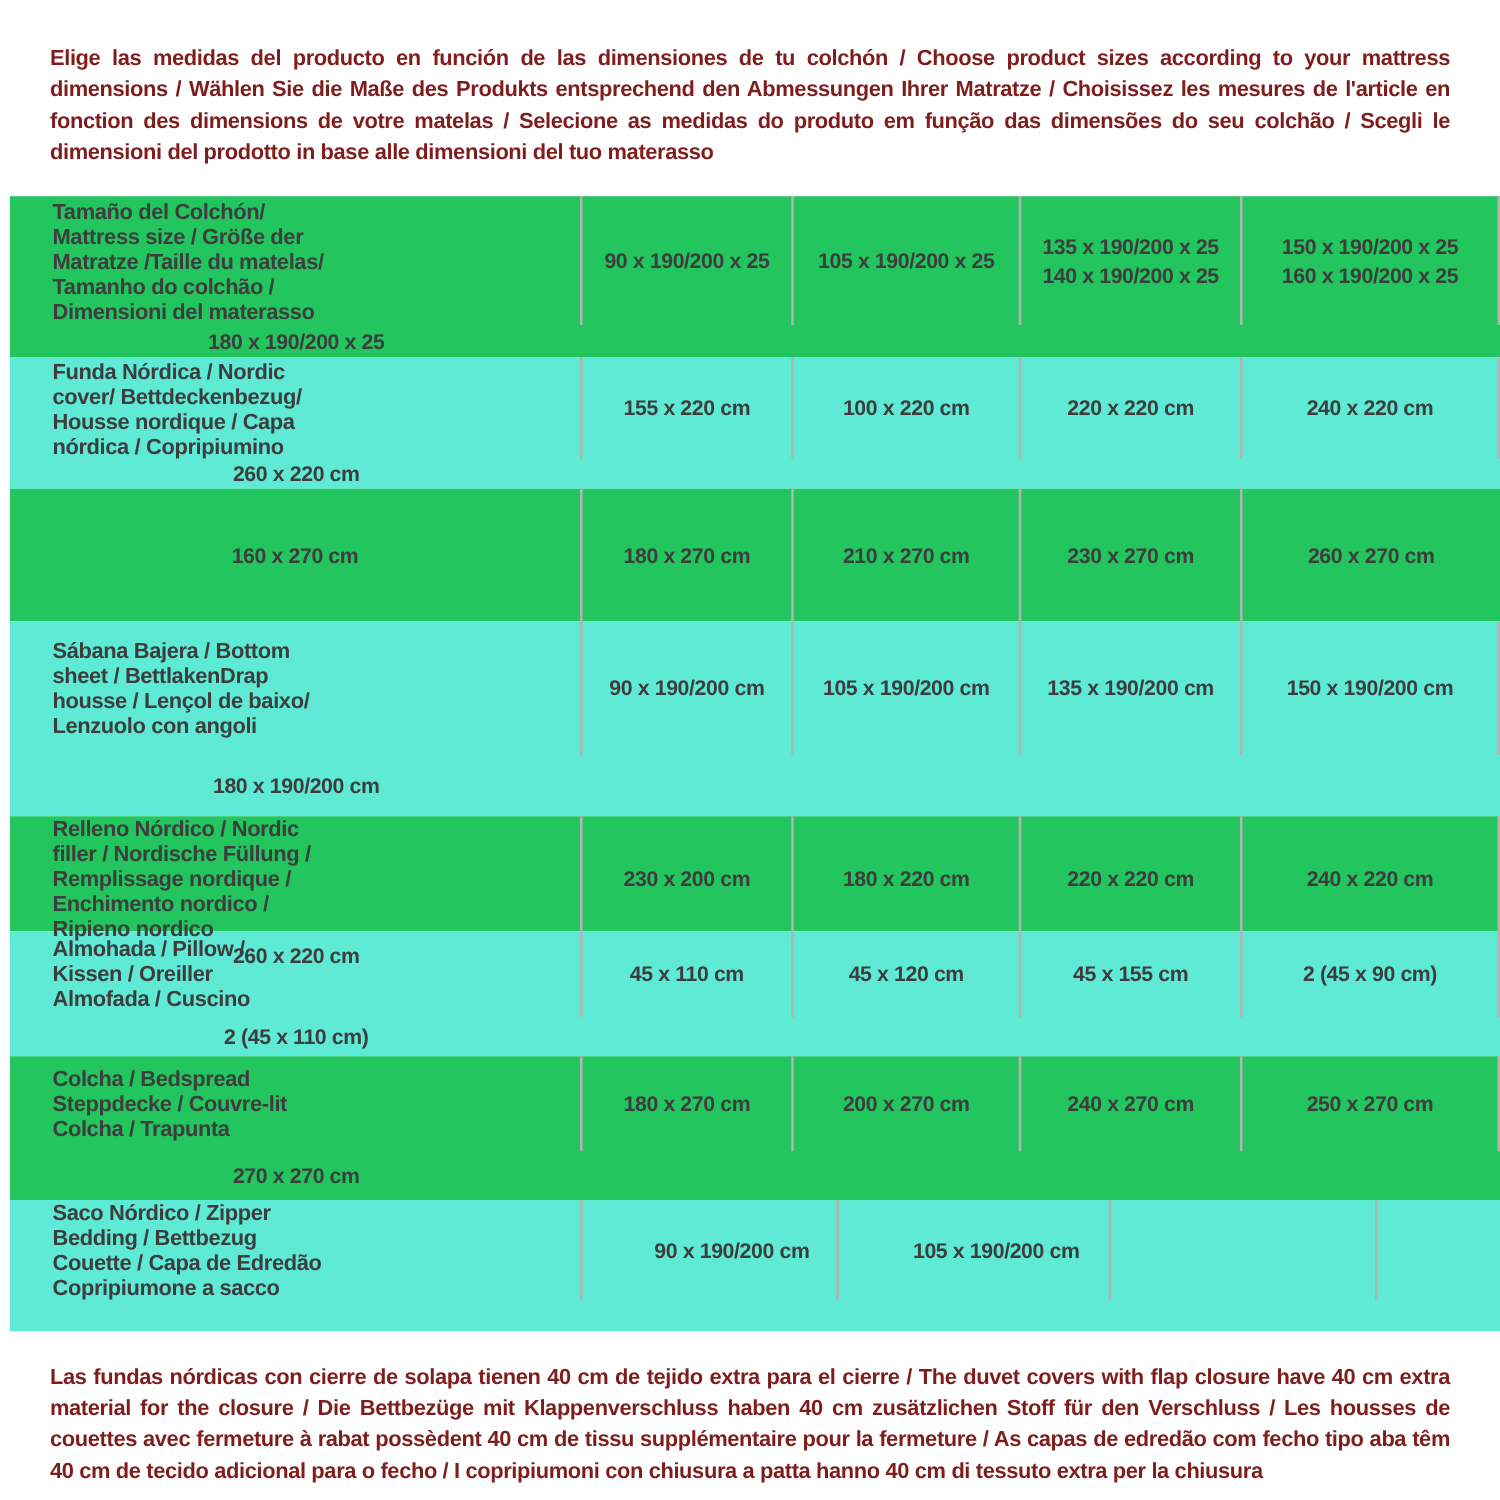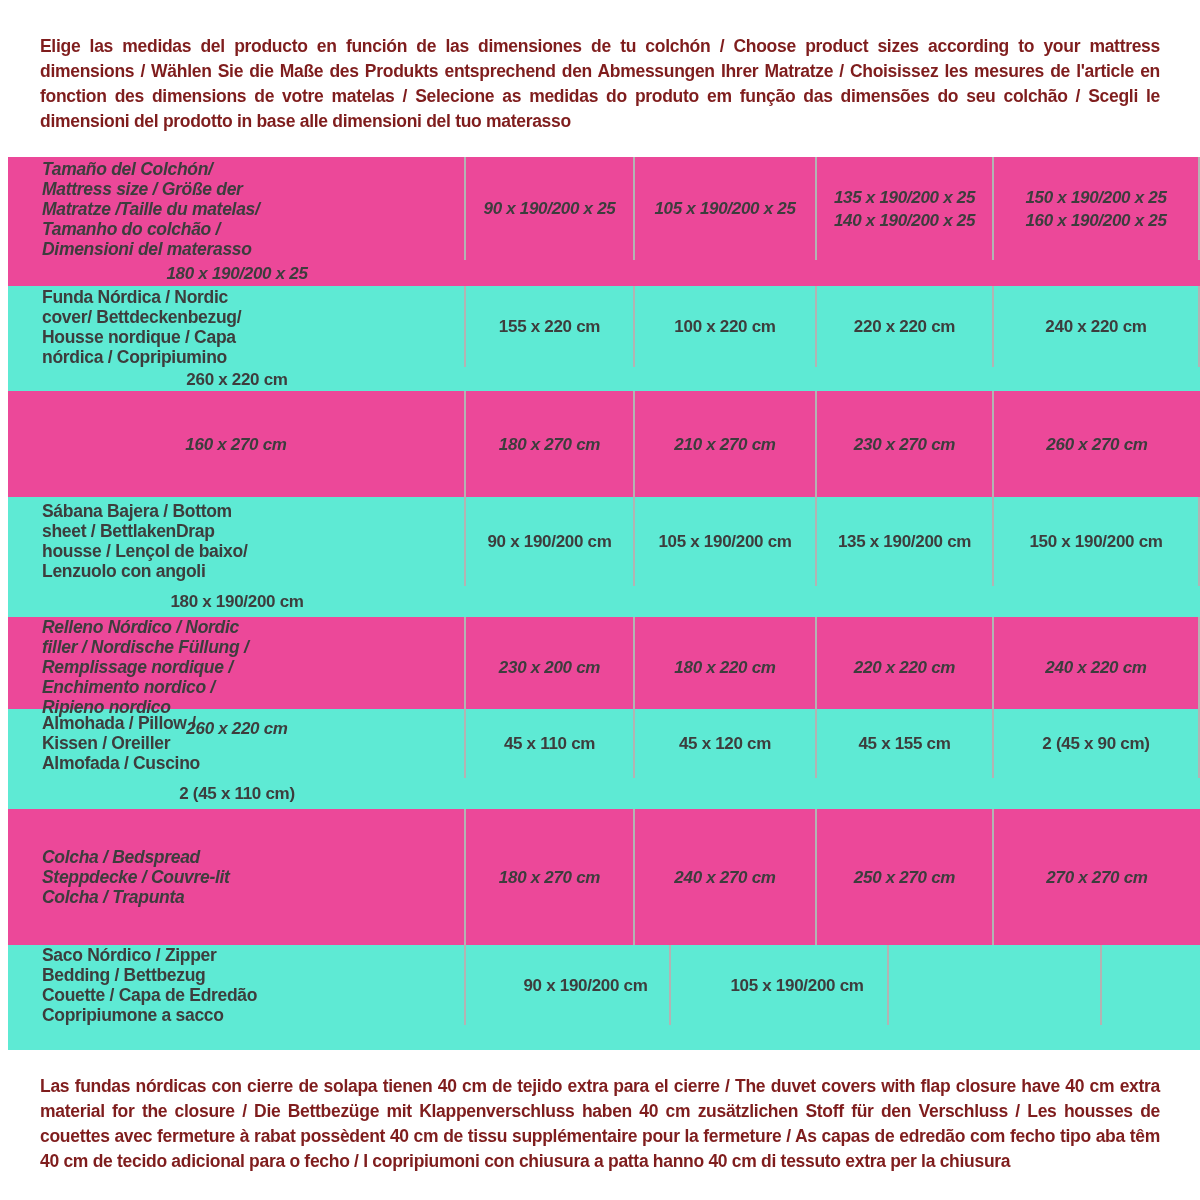--- a/index.html
+++ b/index.html
@@ -22,28 +22,28 @@
   }
   .size-table {
     margin: 23px 0 0 8px;
     width: 1192px;
   }
   .row {
     display: grid;
     grid-template-columns: 458px 169px 182px 177px 206px;
     background: #5eead4;
   }
-  .row.alt { background: #ec4899; font-style: italic; }
+  .row.alt { background: #22c55e; }
   .r1 { height: 129px; }
   .r2 { height: 105px; }
   .r3 { height: 106px; }
-  .r4 { height: 120px; }
+  .r4 { height: 156px; }
   .r5 { height: 92px; }
   .r6 { height: 100px; }
-  .r7 { height: 136px; }
+  .r7 { height: 115px; }
   .r8 { height: 105px; gap: 36px; }
   .cell {
     display: flex;
     align-items: center;
     white-space: pre-line;
     font-weight: 700;
     letter-spacing: -0.3px;
   }
   .cell:not(:last-child) { border-right: 2px solid #b3b3b3; }
   .cell.label {
@@ -138,20 +138,21 @@
     <div class="cell val">45 x 155 cm</div>
     <div class="cell val">2 (45 x 90 cm)</div>
     <div class="cell val">2 (45 x 110 cm)</div>
   </div>
 
   <div class="row alt r7">
     <div class="cell label">Colcha / Bedspread
 Steppdecke / Couvre-lit
 Colcha / Trapunta</div>
     <div class="cell val">180 x 270 cm</div>
+    <div class="cell val">200 x 270 cm</div>
     <div class="cell val">240 x 270 cm</div>
     <div class="cell val">250 x 270 cm</div>
     <div class="cell val">270 x 270 cm</div>
   </div>
 
   <div class="row r8">
     <div class="cell label">Saco Nórdico / Zipper
 Bedding / Bettbezug
 Couette  / Capa de Edredão
 Copripiumone a sacco</div>

